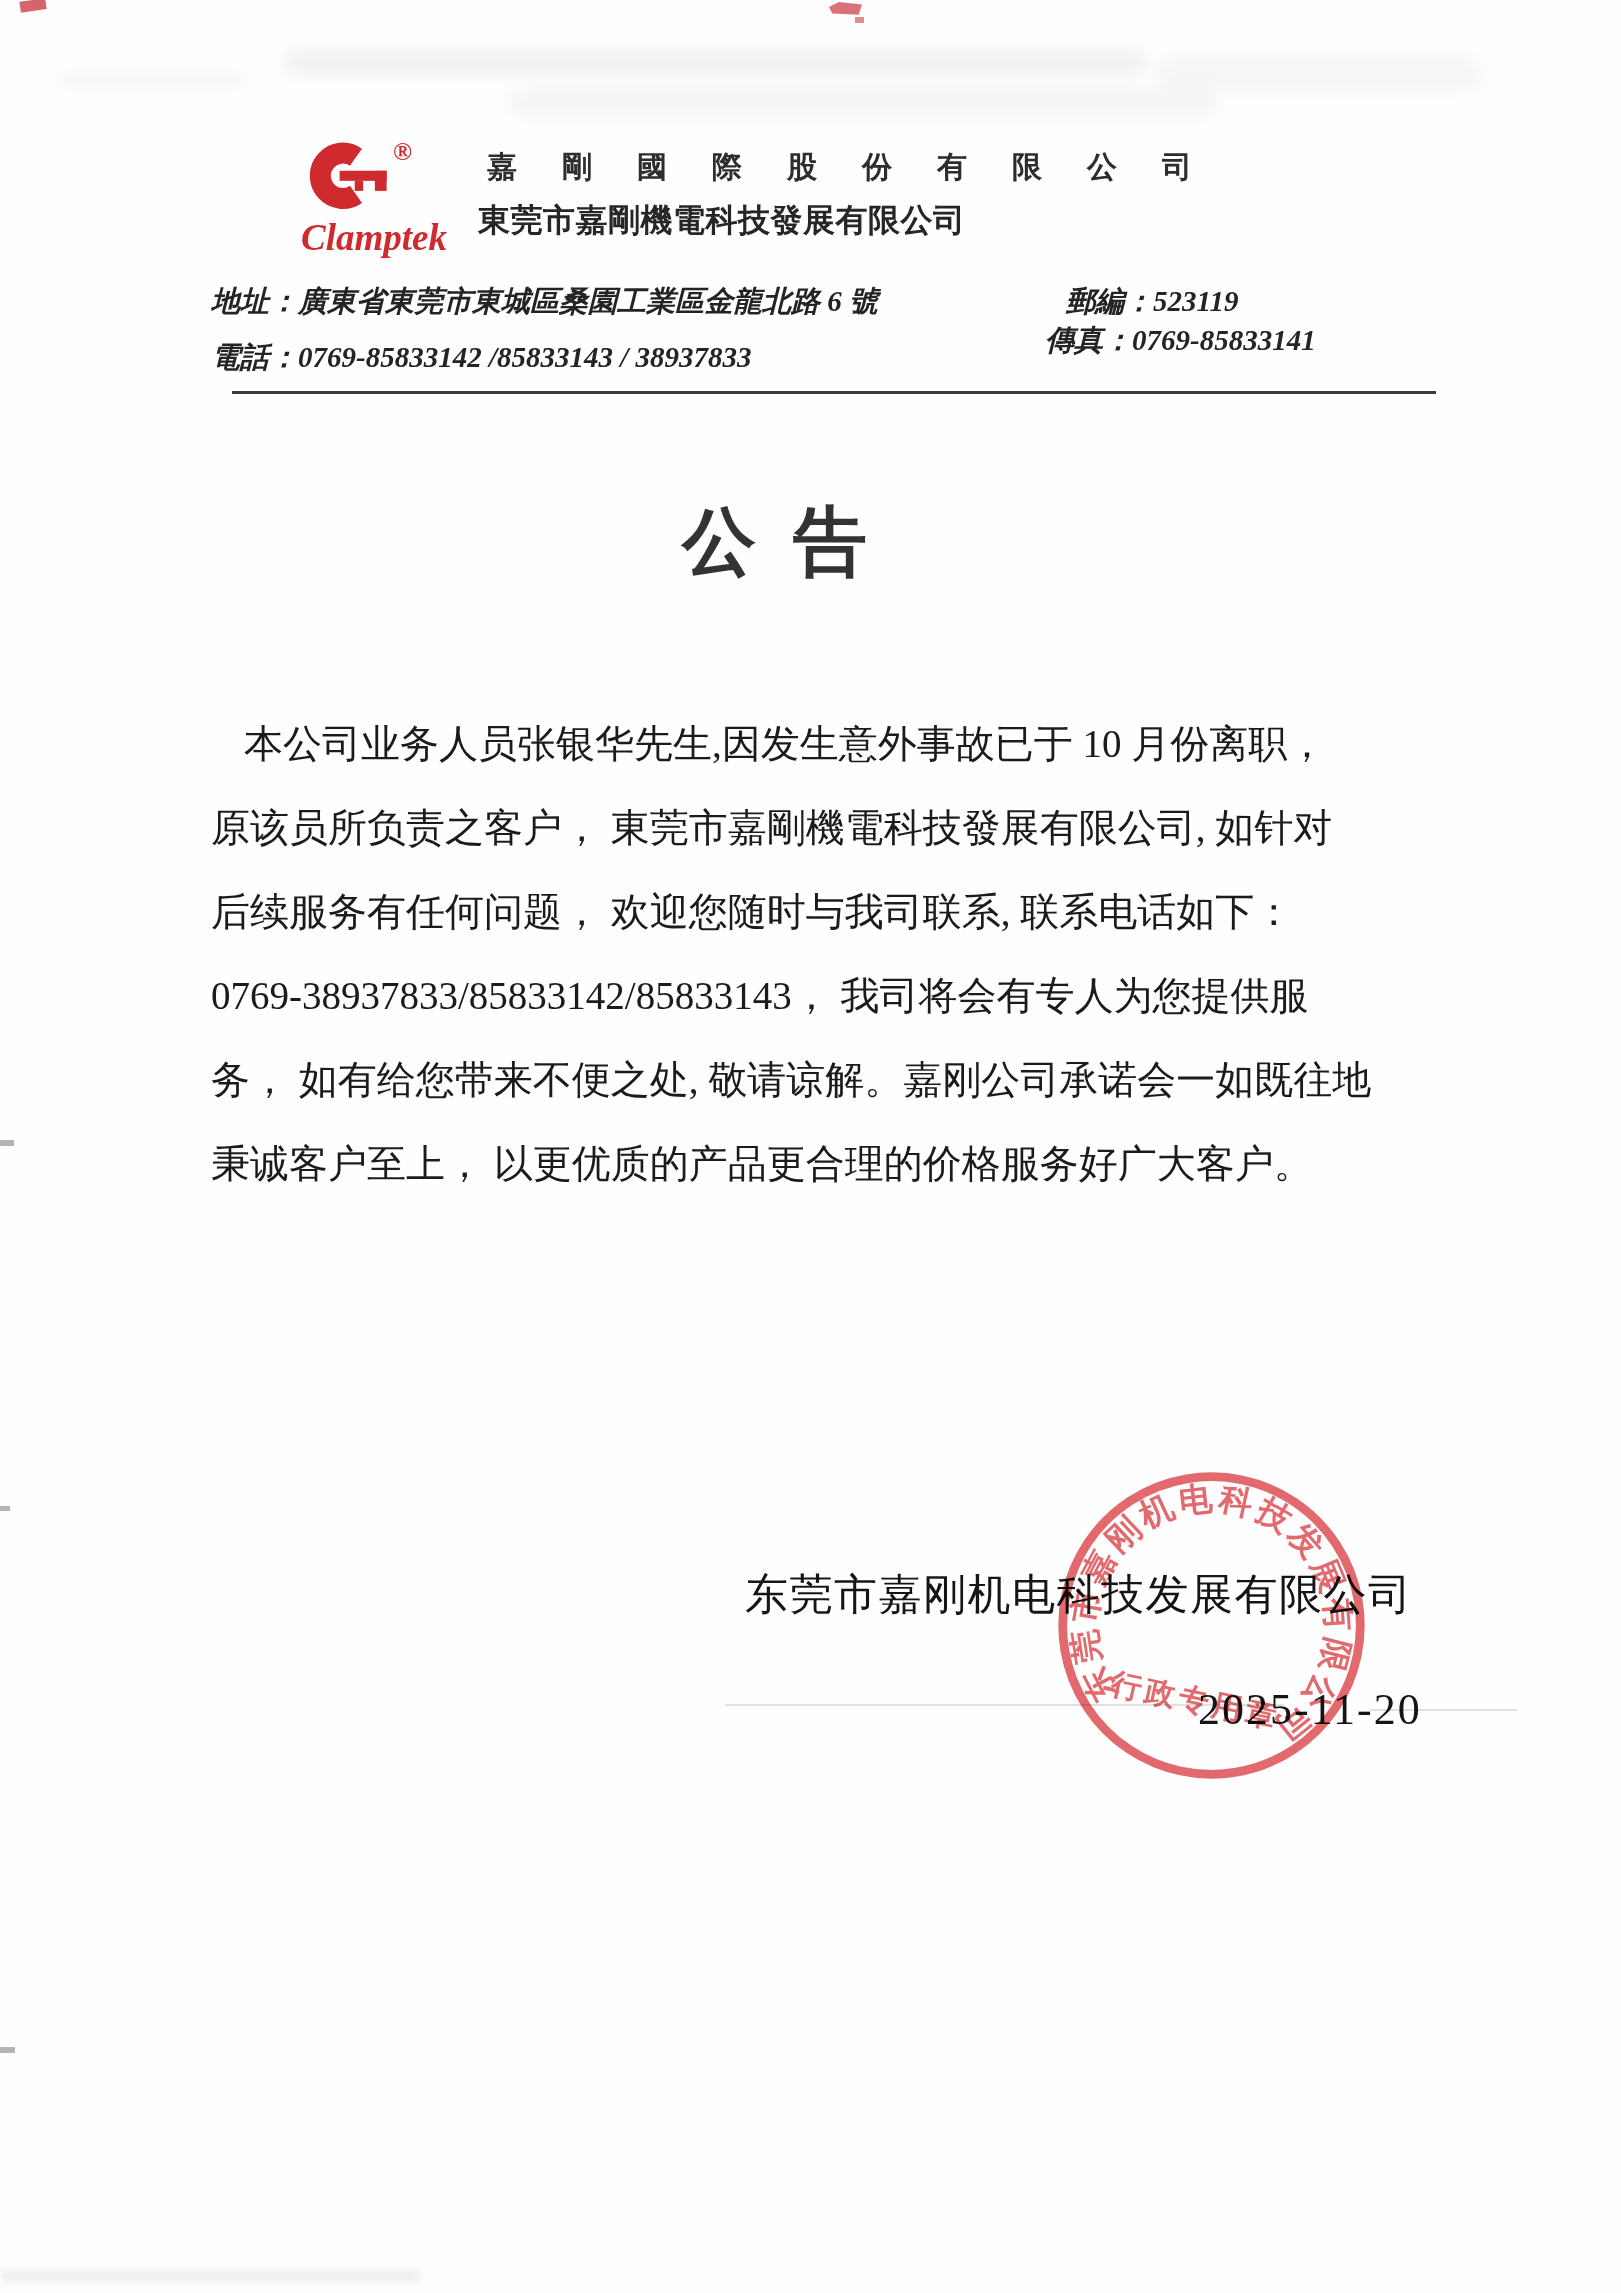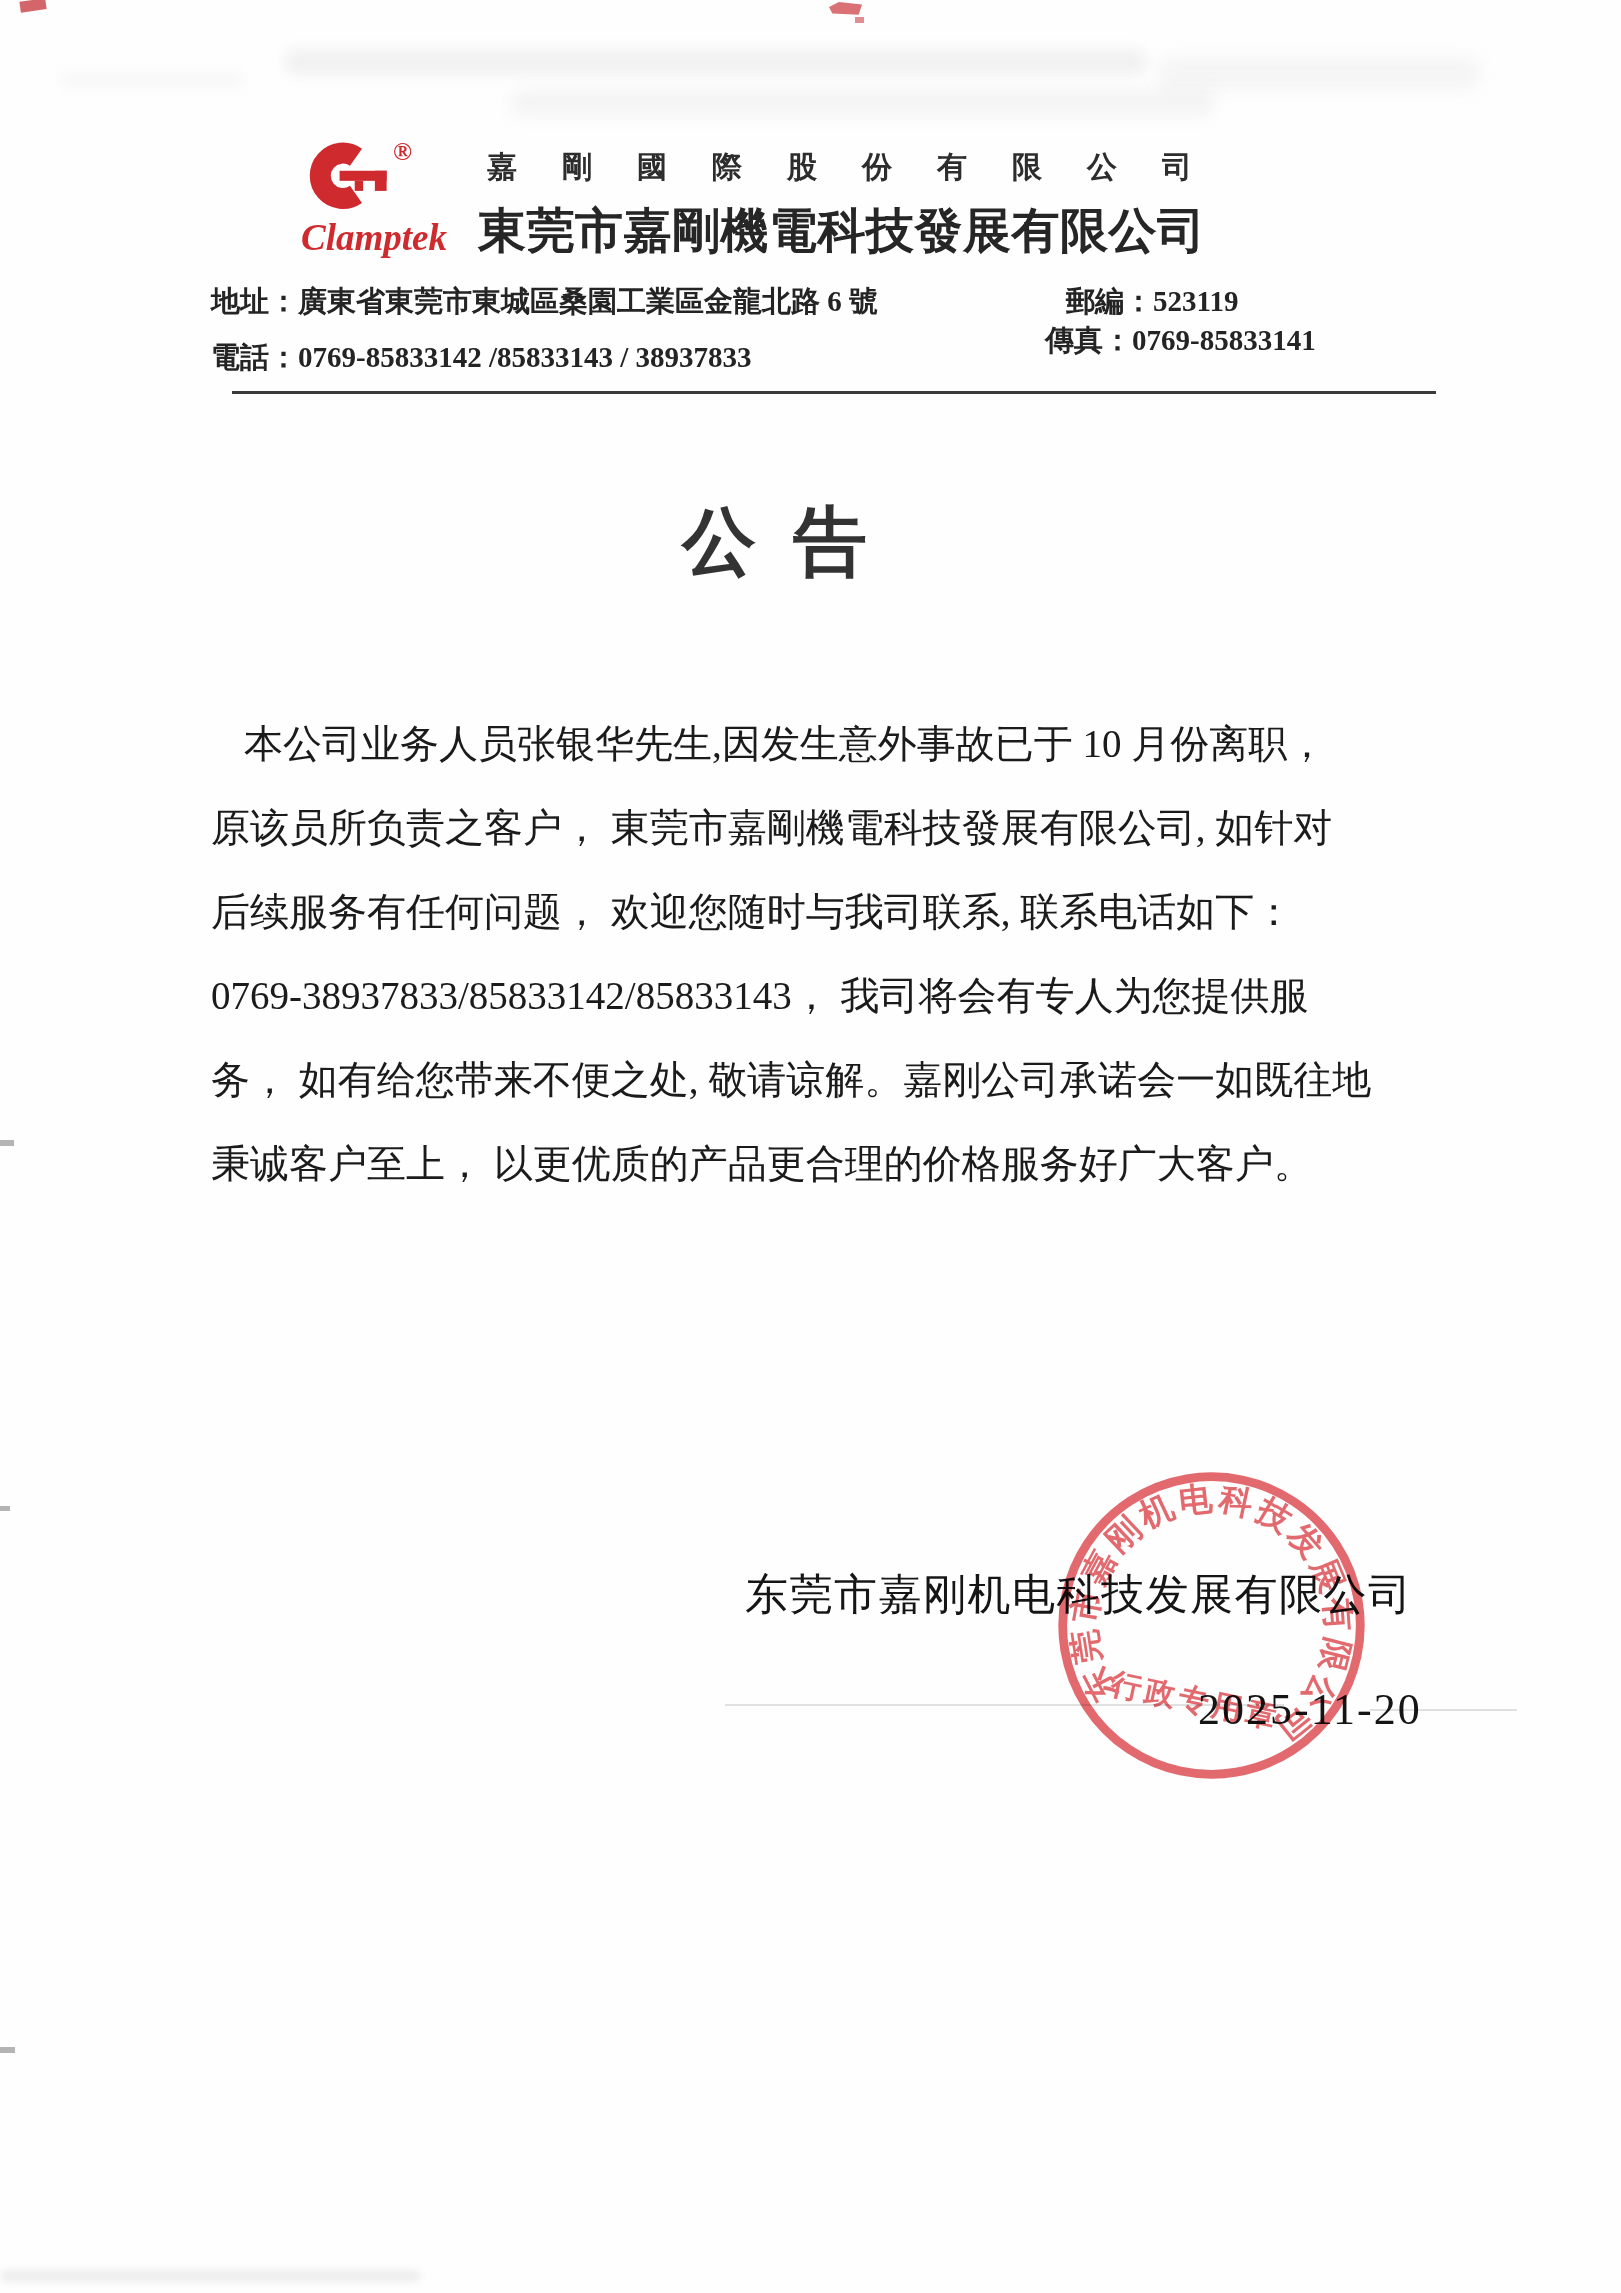--- a/index.html
+++ b/index.html
@@ -29,23 +29,23 @@
   .faintline{position:absolute;background:rgba(70,70,70,.16);}
   .faintline.f1{left:725px;top:1704px;width:559px;height:2px;}
   .faintline.f2{left:1370px;top:1709px;width:147px;height:2px;}
   
   .logo-g{position:absolute;left:306px;top:138px;width:84px;height:78px;}
   .logo-reg{position:absolute;left:393px;top:139px;font-size:25.5px;font-weight:700;color:#cf2b2f;line-height:1;}
   .logo-brand{position:absolute;left:261px;top:216px;width:186px;text-align:right;
     font-size:37px;font-weight:700;font-style:italic;color:#cf2b2f;letter-spacing:0px;white-space:nowrap;}
   .company-intl{position:absolute;left:487px;top:147px;font-size:30px;font-weight:700;color:#2d2d2d;
     letter-spacing:45px;white-space:nowrap;}
-  .company-local{position:absolute;left:478px;top:199px;font-size:48px;font-weight:700;color:#262626;
+  .company-local{position:absolute;left:478px;top:199px;font-size:32px;font-weight:700;color:#262626;
     white-space:nowrap;letter-spacing:0.5px;}
-  .contact{position:absolute;font-size:29px;font-weight:700;color:#242424;white-space:nowrap;}
+  .contact{position:absolute;font-size:29px;font-weight:700;color:#242424;white-space:nowrap;font-style:italic;}
   .addr-row{left:211px;top:282px;}
   .phone-row{left:211px;top:338px;}
   .postal-row{left:1066px;top:282px;}
   .fax-row{left:1045px;top:321px;}
   .divider{position:absolute;left:232px;top:391px;width:1204px;height:2.9px;background:#3b3b3b;}
   
   .title{position:absolute;left:211px;top:493px;width:1127px;text-align:center;
     font-size:74px;font-weight:700;color:#333;white-space:pre;}
   .salutation{position:absolute;left:211px;top:625px;font-size:43px;font-weight:700;color:#1d1d1d;}
   .body{position:absolute;left:211px;top:702px;width:1186px;font-size:39px;line-height:84px;color:#1b1b1b;}

